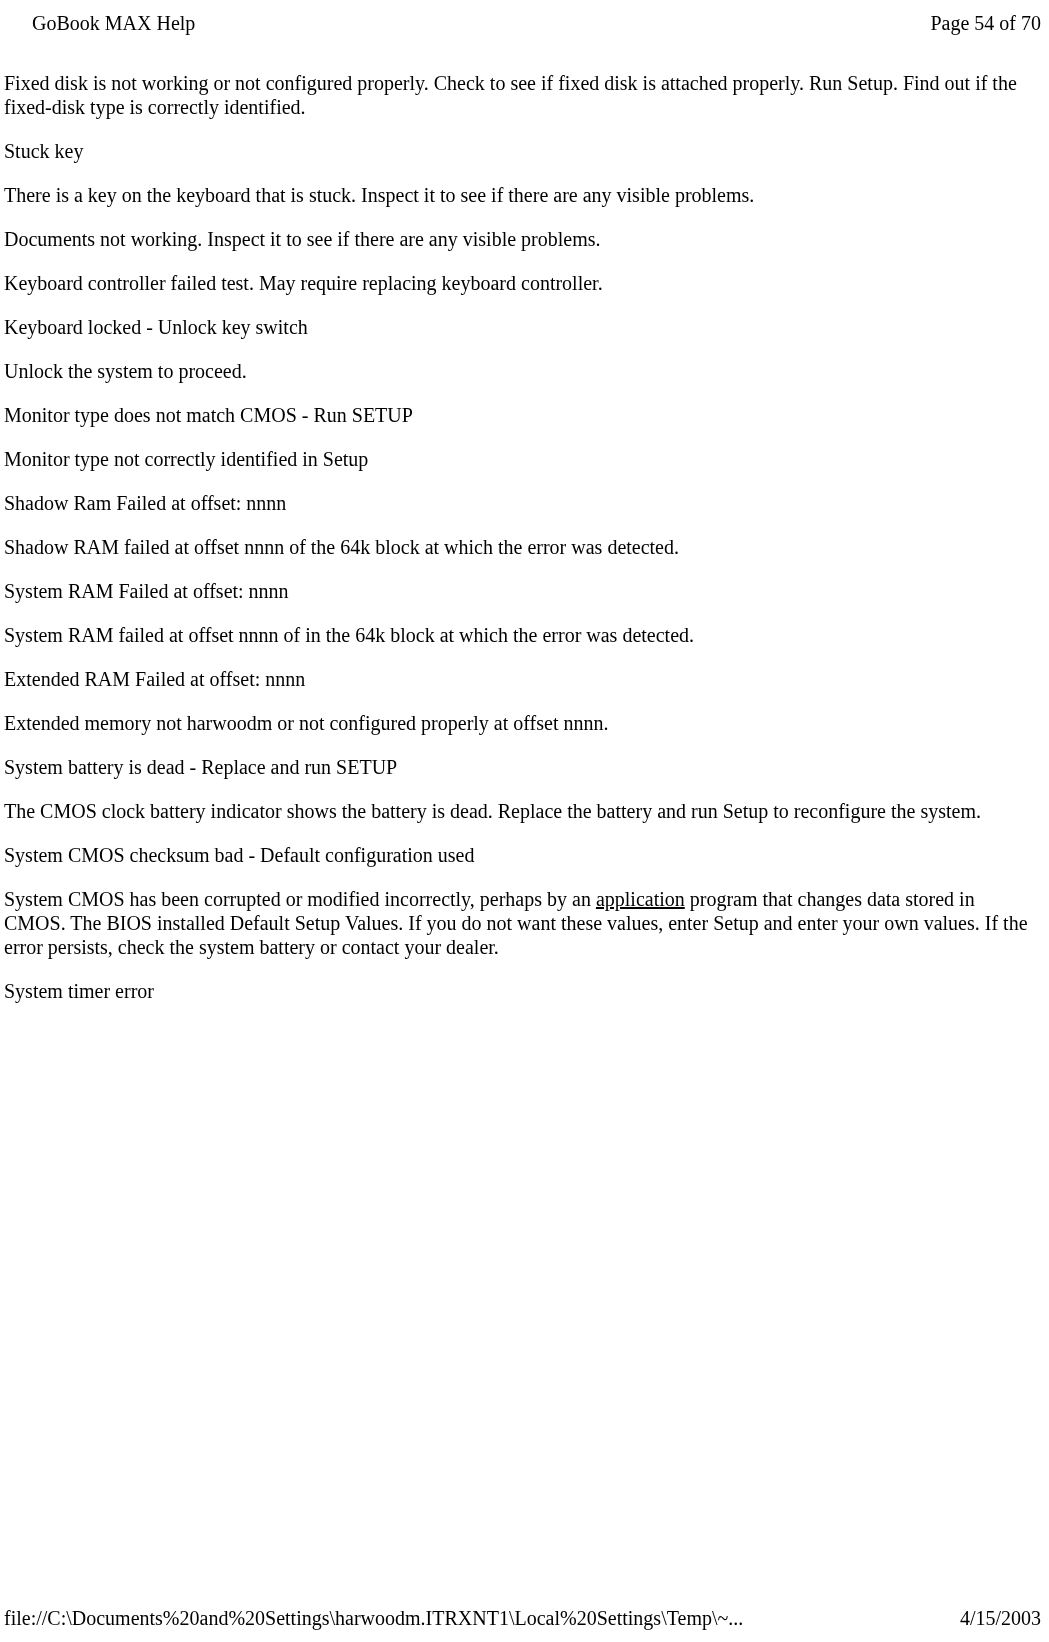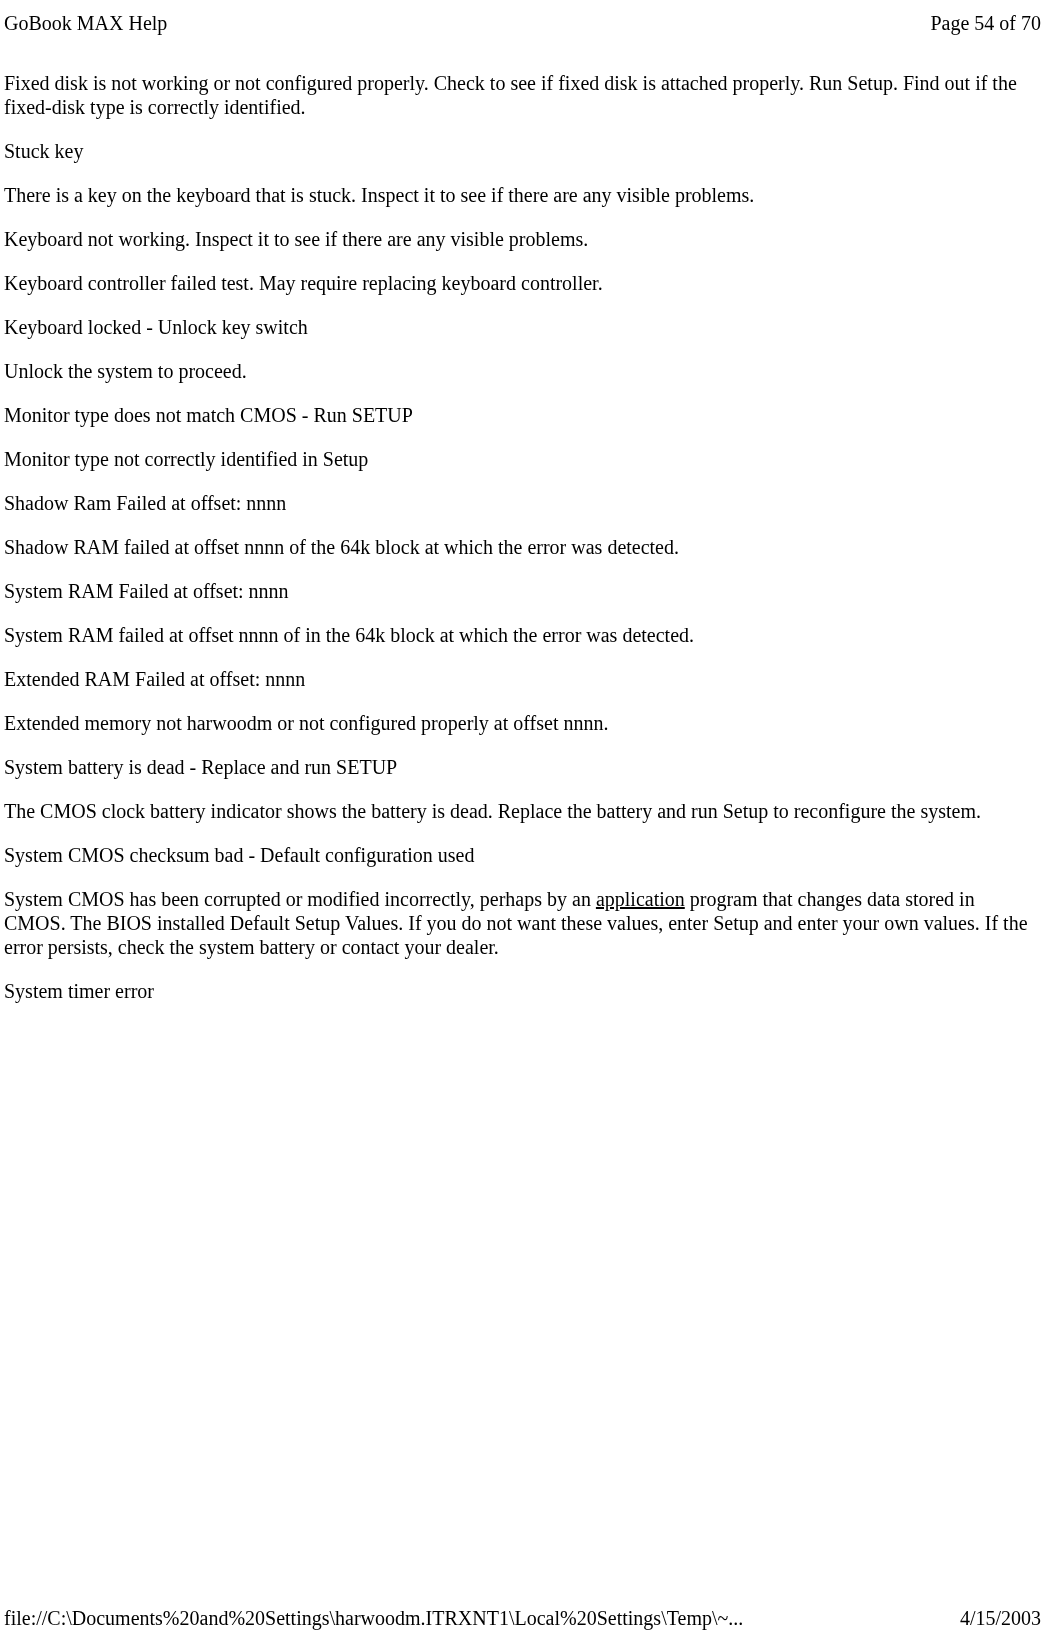--- a/index.html
+++ b/index.html
@@ -13,20 +13,21 @@
     }
     .page {
       position: relative;
       min-height: 1642px;
       padding: 0;
     }
     .header {
       display: flex;
       justify-content: space-between;
       padding: 12px 8px 6px 4px;
+      margin-left: 28px;
     }
     .content {
       padding: 30px 8px 0 4px;
     }
     .content p {
       margin: 0 0 20px 0;
       line-height: 1.2;
     }
     a.link {
       color: #000000;
@@ -47,21 +48,21 @@
 <div class="page">
   <div class="header">
     <span>GoBook MAX Help</span>
     <span>Page 54 of 70</span>
   </div>
 
   <div class="content">
     <p>Fixed disk is not working or not configured properly. Check to see if fixed disk is attached properly. Run Setup. Find out if the fixed-disk type is correctly identified.</p>
     <p>Stuck key</p>
     <p>There is a key on the keyboard that is stuck.  Inspect it to see if there are any visible problems.</p>
-    <p>Keyboard not working.  Inspect it to see if there are any visible problems.</p>
+    <p>Documents not working.  Inspect it to see if there are any visible problems.</p>
     <p>Keyboard controller failed test. May require replacing keyboard controller.</p>
     <p>Keyboard locked - Unlock key switch</p>
     <p>Unlock the system to proceed.</p>
     <p>Monitor type does not match CMOS - Run SETUP</p>
     <p>Monitor type not correctly identified in Setup</p>
     <p>Shadow Ram Failed at offset: nnnn</p>
     <p>Shadow RAM failed at offset nnnn of the 64k block at which the error was detected.</p>
     <p>System RAM Failed at offset: nnnn</p>
     <p>System RAM failed at offset nnnn of in the 64k block at which the error was detected.</p>
     <p>Extended RAM Failed at offset: nnnn</p>

